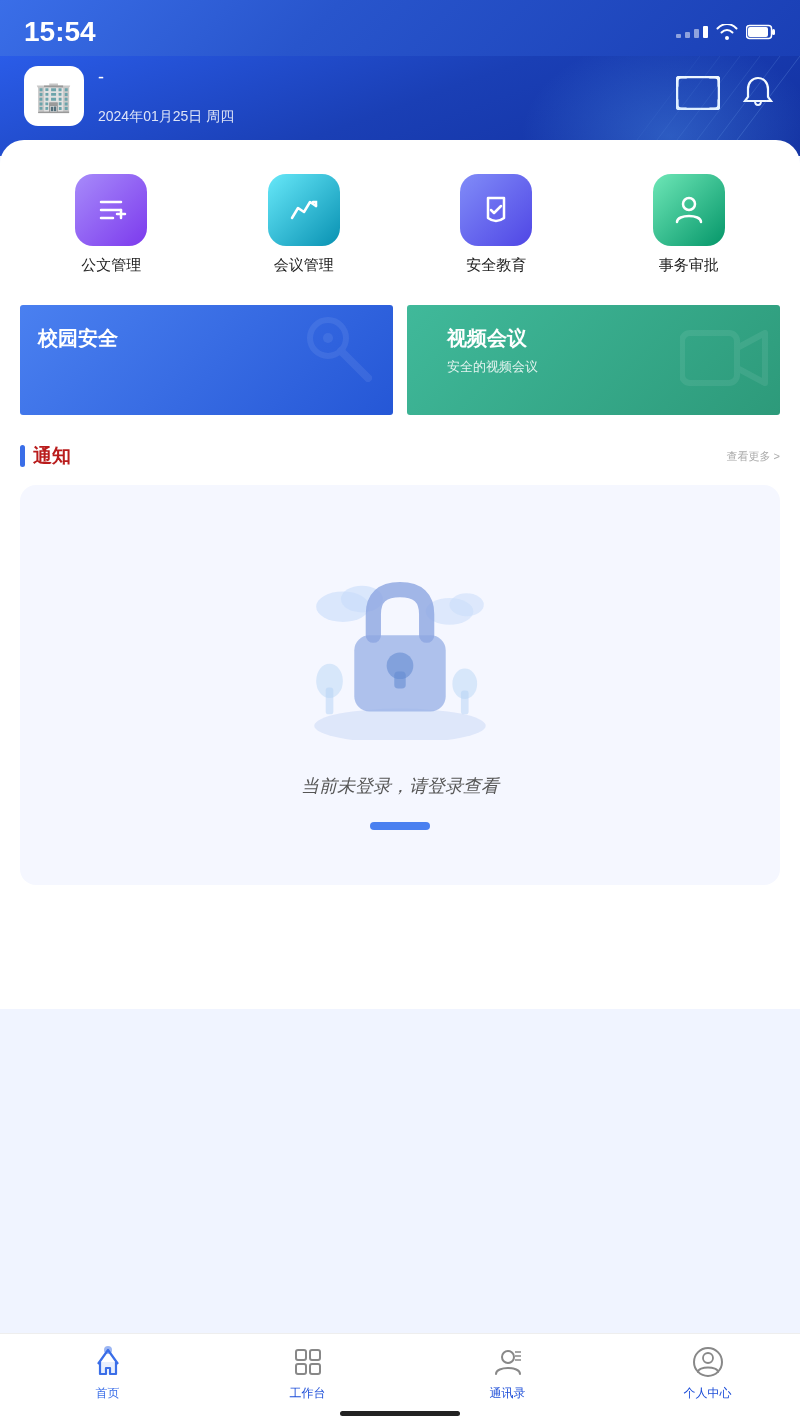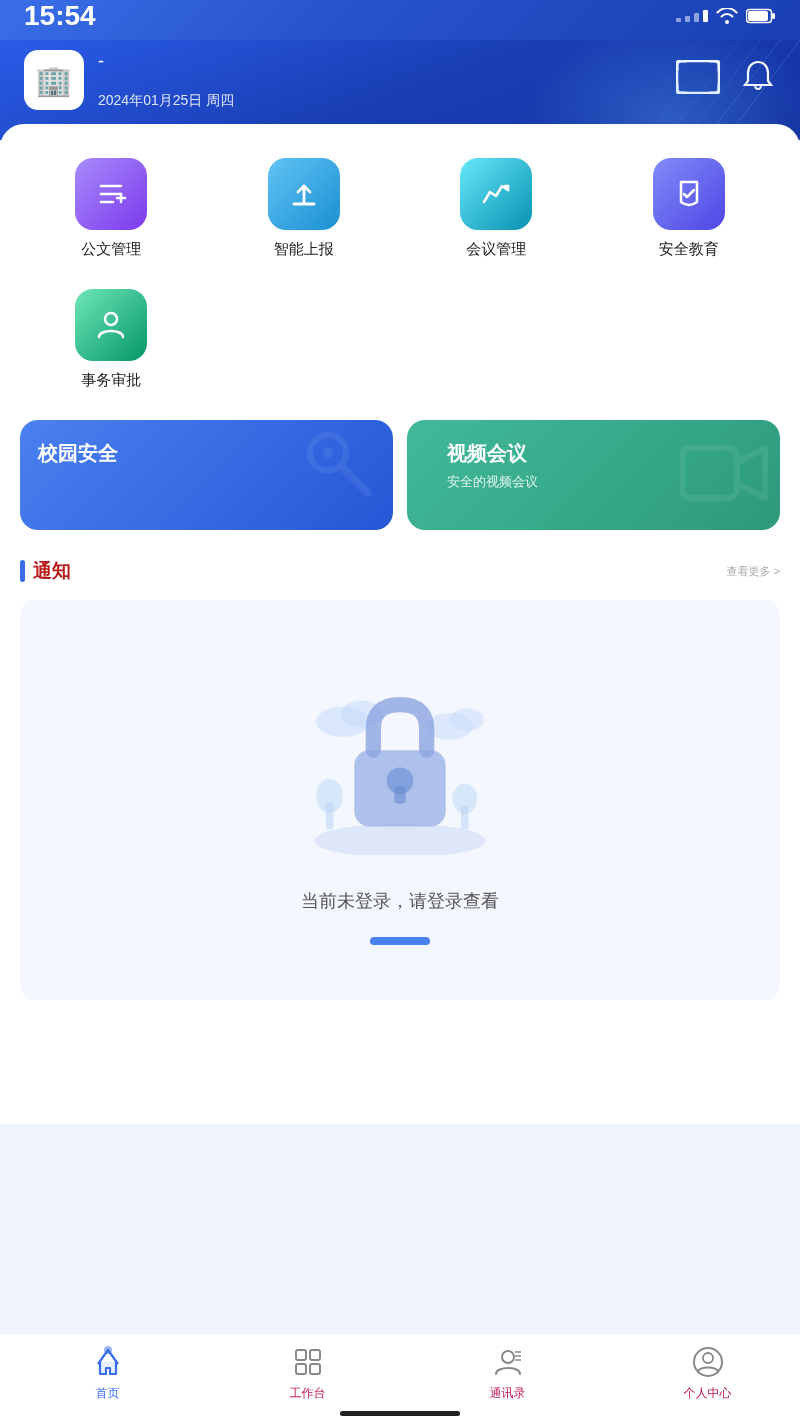--- a/index.html
+++ b/index.html
@@ -8,21 +8,21 @@
       width: 800px;
       min-height: 1422px;
       font-family: -apple-system, 'PingFang SC', 'Helvetica Neue', Arial, sans-serif;
       background: #f0f4ff;
       overflow-x: hidden;
     }
 
     
     .status-bar {
       background: linear-gradient(135deg, #3a6ee8 0%, #2855cc 40%, #1a3fb5 100%);
-      padding: 0 24px 8px;
+      padding: 16px 24px 8px;
       display: flex;
       justify-content: space-between;
       align-items: center;
       position: relative;
     }
     .status-time {
       color: white;
       font-size: 28px;
       font-weight: 600;
     }
@@ -153,21 +153,21 @@
     }
 
     
     .feature-cards {
       display: grid;
       grid-template-columns: 1fr 1fr;
       gap: 14px;
       margin-bottom: 28px;
     }
     .feature-card {
-      border-radius: 18px;
+      border-radius: 3px;
       padding: 20px 18px;
       position: relative;
       overflow: hidden;
       cursor: pointer;
       min-height: 110px;
     }
     .card-blue {
       background: linear-gradient(135deg, #4a80f0 0%, #2557d6 100%);
     }
     .card-green {
@@ -224,20 +224,21 @@
     .notice-empty {
       background: #f5f7ff;
       border-radius: 16px;
       padding: 40px 20px 50px;
       display: flex;
       flex-direction: column;
       align-items: center;
       gap: 14px;
       min-height: 400px;
       justify-content: center;
+      font-style: italic;
     }
     .lock-illustration {
       width: 200px;
       height: 220px;
       position: relative;
       display: flex;
       align-items: center;
       justify-content: center;
     }
     
@@ -283,21 +284,21 @@
     .nav-icon {
       width: 36px;
       height: 36px;
       display: flex;
       align-items: center;
       justify-content: center;
       font-size: 24px;
     }
     .nav-label {
       font-size: 12px;
-      color: #be185d;
+      color: #1d4ed8;
     }
     .nav-label.active {
       color: #3a6ee8;
     }
     .nav-icon.active {
       color: #3a6ee8;
     }
 
     
     .page-bottom-padding {
@@ -385,29 +386,20 @@
     <div class="app-item">
       <div class="app-icon-wrap icon-gongwen">
         <svg width="36" height="36" viewBox="0 0 36 36" fill="none">
           <path d="M8 10 L28 10 M8 18 L28 18 M8 26 L20 26" stroke="white" stroke-width="2.5" stroke-linecap="round"></path>
           <path d="M24 22 L32 22 M28 18 L28 26" stroke="white" stroke-width="2.5" stroke-linecap="round"></path>
         </svg>
       </div>
       <span class="app-label">公文管理</span>
     </div>
     <div class="app-item">
-      <div class="app-icon-wrap icon-shangbao">
-        <svg width="36" height="36" viewBox="0 0 36 36" fill="none">
-          <path d="M18 26 L18 10 M18 10 L12 16 M18 10 L24 16" stroke="white" stroke-width="2.8" stroke-linecap="round" stroke-linejoin="round"></path>
-          <path d="M8 28 L28 28" stroke="white" stroke-width="2.8" stroke-linecap="round"></path>
-        </svg>
-      </div>
-      <span class="app-label">智能上报</span>
-    </div>
-    <div class="app-item">
       <div class="app-icon-wrap icon-huiyi">
         <svg width="36" height="36" viewBox="0 0 36 36" fill="none">
           <polyline points="6,26 12,16 18,20 24,10 30,14" stroke="white" stroke-width="2.5" fill="none" stroke-linecap="round" stroke-linejoin="round"></polyline>
           <path d="M27 10 L30 10 L30 14" stroke="white" stroke-width="2.5" fill="none" stroke-linecap="round"></path>
         </svg>
       </div>
       <span class="app-label">会议管理</span>
     </div>
     <div class="app-item">
       <div class="app-icon-wrap icon-anquan">

